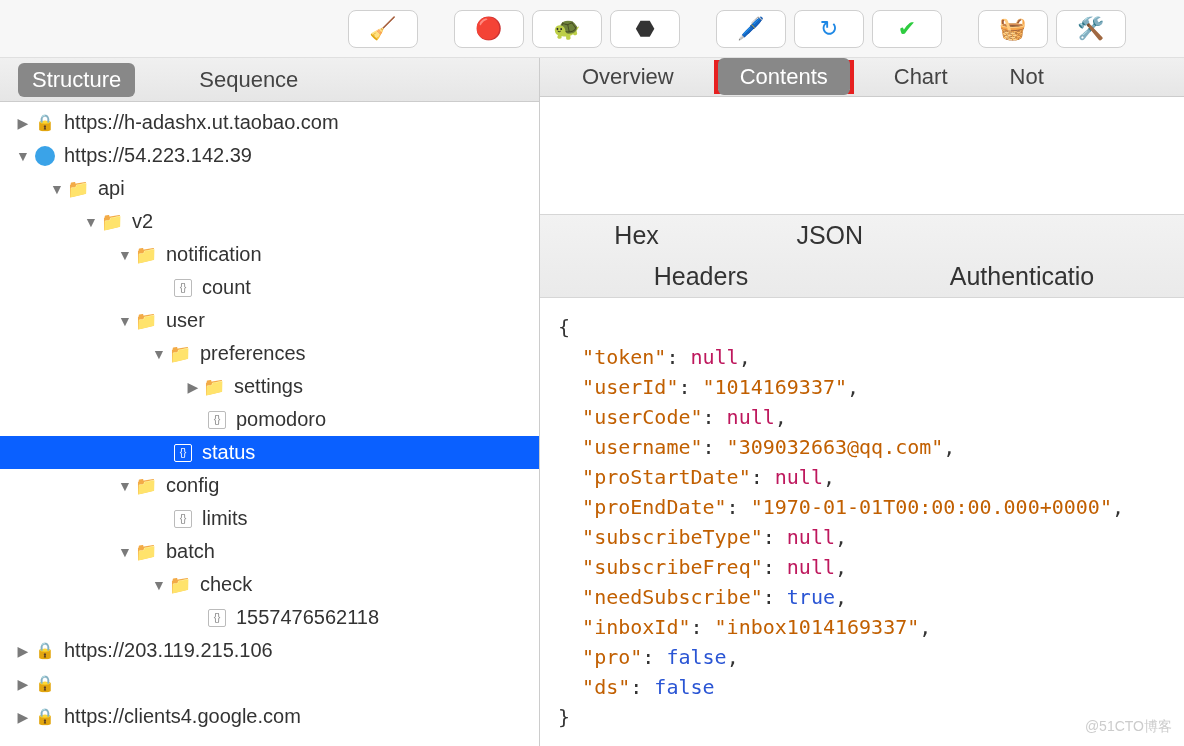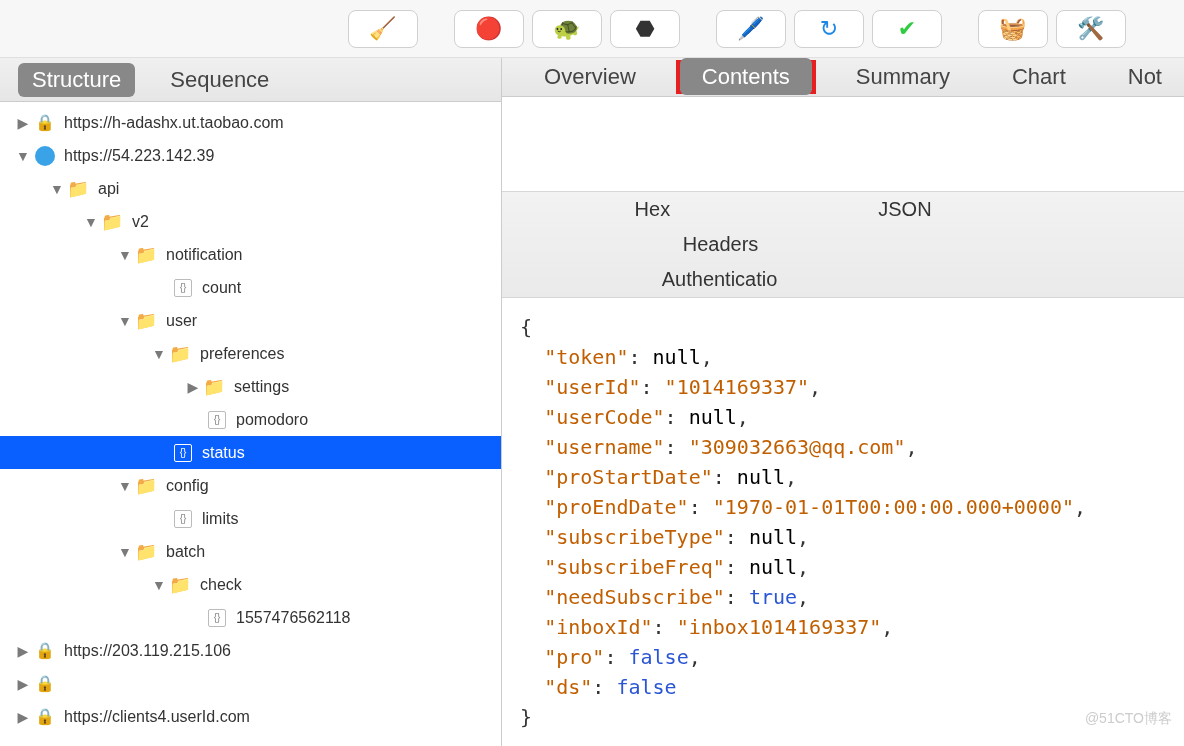--- a/index.html
+++ b/index.html
@@ -3,49 +3,49 @@
 <meta charset="utf-8">
 <style>
 * { box-sizing: border-box; margin: 0; padding: 0; }
 body { font-family: -apple-system, "Helvetica Neue", Arial, sans-serif; font-size: 19px; color: #333; width: 1184px; height: 746px; overflow: hidden; background: #fff; }
 .toolbar { height: 58px; background: #f7f7f7; border-bottom: 1px solid #e0e0e0; display: flex; align-items: center; padding: 0 10px; gap: 8px; }
 .tool-btn { width: 70px; height: 38px; background: #fff; border: 1px solid #d0d0d0; border-radius: 8px; display: flex; align-items: center; justify-content: center; font-size: 22px; cursor: pointer; }
 .tool-spacer { width: 330px; }
 .tool-gap { width: 20px; }
 .main { display: flex; height: 688px; }
 .left { width: 540px; border-right: 1px solid #ccc; display: flex; flex-direction: column; }
-.left-tabs { height: 44px; background: linear-gradient(#f0f0f0,#e6e6e6); display: flex; align-items: center; padding: 0 18px; gap: 21px; border-bottom: 1px solid #ccc; }
+.left-tabs { height: 44px; background: linear-gradient(#f0f0f0,#e6e6e6); display: flex; align-items: center; padding: 0 18px; gap: 50px; border-bottom: 1px solid #ccc; }
 .tab-pill { padding: 4px 14px; border-radius: 6px; color: #444; cursor: pointer; font-size: 22px; }
 .tab-pill.active { background: #888; color: #fff; }
 .tree { flex: 1; overflow: auto; padding-top: 4px; }
 .row { display: flex; align-items: center; height: 33px; padding-left: 14px; cursor: pointer; white-space: nowrap; }
 .row.selected { background: #0a60ff; color: #fff; }
 .disc { width: 18px; display: inline-flex; justify-content: center; color: #7a7a7a; font-size: 14px; }
 .ico { width: 26px; display: inline-flex; justify-content: center; font-size: 18px; }
 .folder { color: #4db3f5; }
 .file-ico { width:18px; height:18px; border:1px solid #bbb; border-radius:2px; background:#fff; display:inline-flex; align-items:center; justify-content:center; font-size:10px; color:#888; }
 .row.selected .file-ico { border-color:#fff; color:#fff; background:transparent; }
 .lock { font-size:16px; }
 .globe { width:20px; height:20px; border-radius:50%; background:#3aa3e8; display:inline-block; }
-.lbl { padding-left: 6px; font-size: 16px; }
+.lbl { padding-left: 6px; font-size: 20px; }
 .right { flex: 1; display: flex; flex-direction: column; }
 .right-tabs { height: 44px; background: linear-gradient(#f0f0f0,#e6e6e6); display: flex; align-items: center; border-bottom: 1px solid #ccc; }
 .rtab { padding: 6px 22px; color: #444; font-size: 22px; cursor: pointer; }
 .rtab.active { background: #888; color: #fff; border-radius: 6px; }
 .red-box { border: 4px solid #e62020; padding: 0; }
 .blank { height: 208px; background: #fff; }
 .subtabs { background: linear-gradient(#f2f2f2,#eaeaea); border-top: 1px solid #d6d6d6; border-bottom: 1px solid #d6d6d6; display: flex; flex-wrap: wrap; }
-.stab { padding: 6px 0; text-align: center; font-size: 20px; color: #333; cursor: pointer; margin-left: 48px; }
+.stab { padding: 6px 0; text-align: center; font-size: 25px; color: #333; cursor: pointer; }
 .json-body { padding: 14px 18px; font-family: "Menlo","Monaco",monospace; font-size: 20px; line-height: 1.5; white-space: pre; }
 .k { color: #c15f00; }
 .s { color: #c15f00; }
-.n { color: #000000; }
+.n { color: #be185d; }
 .b { color: #2a55d4; text-align: center; }
 .p { color: #333; }
-.watermark { position: absolute; right: 12px; bottom: 18px; color: #ccc; font-size: 14px; }
+.watermark { position: absolute; right: 12px; bottom: 10px; color: #ccc; font-size: 14px; }
 </style>
 </head>
 <body>
 
 <div class="toolbar">
   <div class="tool-spacer"></div>
   <div class="tool-btn">
       <span>🧹</span>
     </div>
   <div class="tool-gap"></div>
@@ -176,30 +176,29 @@
           <span class="ico lock">🔒</span>
           <span class="lbl">https://203.119.215.106</span>
         </div>
       <div class="row">
           <span class="disc">▶</span>
           <span class="ico lock">🔒</span>
         </div>
       <div class="row">
           <span class="disc">▶</span>
           <span class="ico lock">🔒</span>
-          <span class="lbl">https://clients4.userId.com</span>
+          <span class="lbl">https://clients4.google.com</span>
         </div>
     </div>
   </div>
 
   <div class="right">
     <div class="right-tabs">
       <span class="rtab" style="margin-left:20px">Overview</span>
       <span class="red-box" style="margin-left:18px"><span class="rtab active">Contents</span></span>
-      <span class="rtab" style="margin-left:18px">Summary</span>
       <span class="rtab" style="margin-left:18px">Chart</span>
       <span class="rtab" style="margin-left:18px">Not</span>
     </div>
     <div class="blank"></div>
     <div class="subtabs">
       <span class="stab" style="width:30%">Hex</span>
       <span class="stab" style="width:30%">JSON</span>
       <span class="stab" style="width:50%">Headers</span>
       <span class="stab" style="width:50%;text-align:center;padding-right:2px">Authenticatio</span>
     </div>

